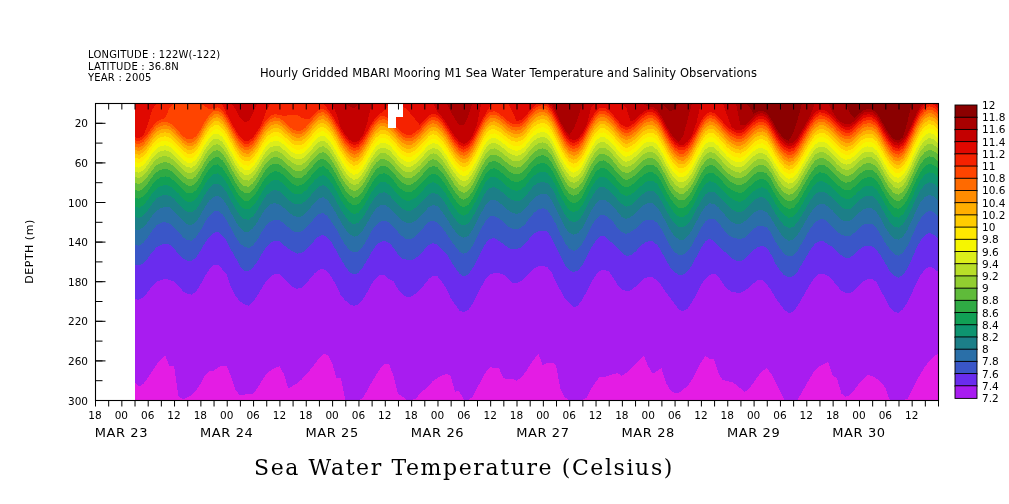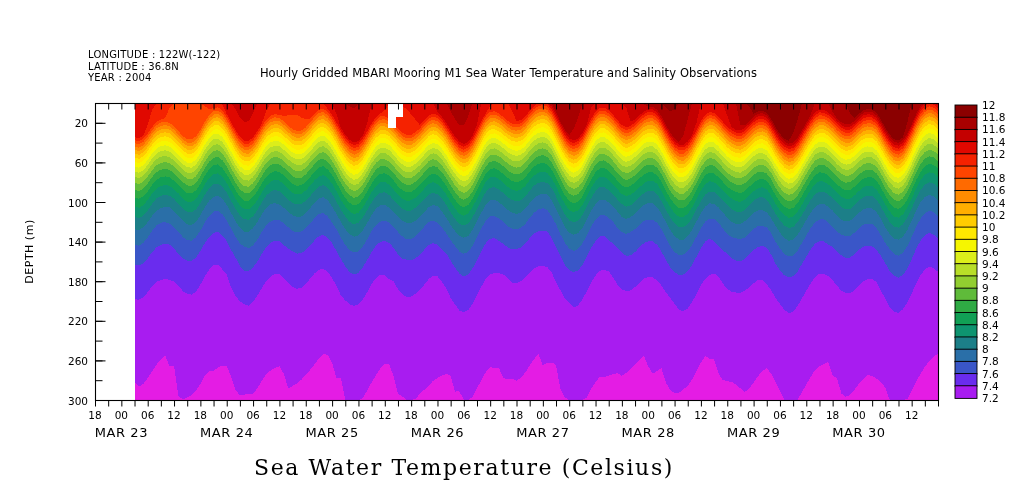--- a/index.html
+++ b/index.html
@@ -100,21 +100,21 @@
   }
   .frame-line { stroke: #000000; stroke-width: 1.1; fill: none; }
   .tick-line  { stroke: #000000; stroke-width: 1; }
 </style>
 </head>
 <body>
 
 <div id="meta-block">
   <div>LONGITUDE : 122W(-122)</div>
   <div>LATITUDE : 36.8N</div>
-  <div>YEAR : 2004</div>
+  <div>YEAR : 2005</div>
 </div>
 
 <div id="plot-title">Hourly Gridded MBARI Mooring M1 Sea Water Temperature and Salinity Observations</div>
 
 <svg id="figure" width="1009" height="504">
   <defs>
     <clipPath id="plotclip">
         <rect x="95" y="103" width="843" height="297"></rect>
       </clipPath>
   </defs>

